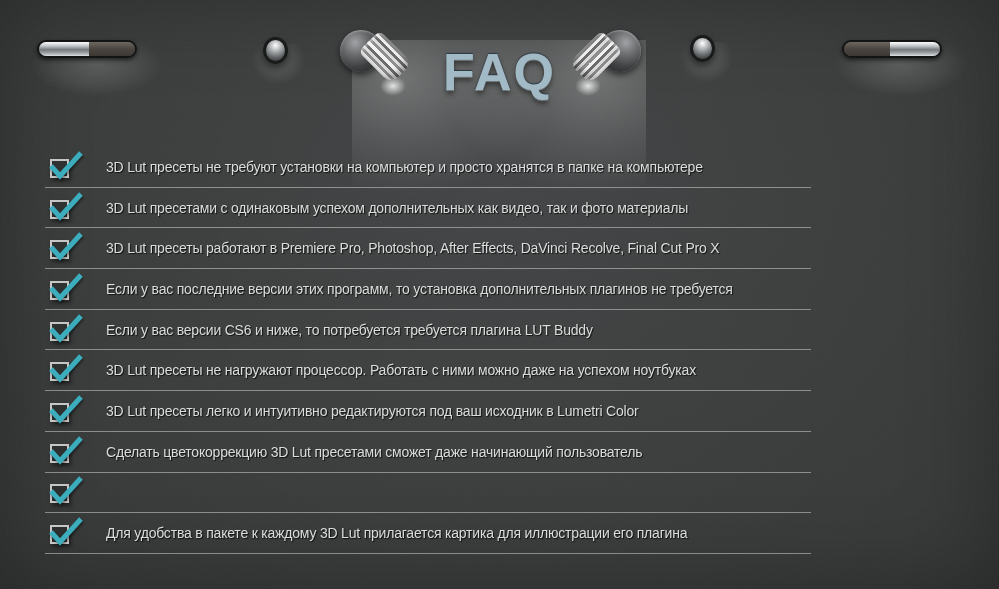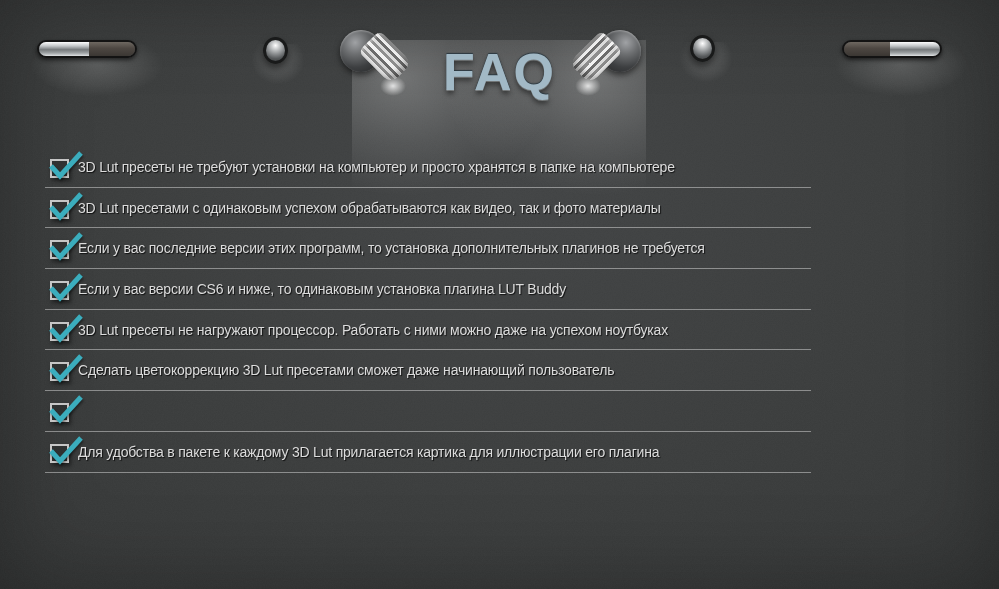--- a/index.html
+++ b/index.html
@@ -64,21 +64,21 @@
   
   .faq-list { position:absolute; left:45px; top:147px; width:766px; list-style:none; }
   .faq-item { height:40.7px; display:flex; align-items:center;
     border-bottom:1px solid rgba(228,228,228,0.48); }
   .check { position:relative; flex:0 0 auto; width:24px; height:24px; margin-left:5px; }
   .check .box { position:absolute; left:0; top:4px; width:19px; height:19px;
     border:2px solid #c6c6c6; background:rgba(15,15,15,0.22);
     box-shadow: 2px 3px 4px rgba(0,0,0,0.45); }
   .check svg { position:absolute; left:-2px; top:-5px; width:36px; height:30px; overflow:visible;
     filter: drop-shadow(1px 2px 1px rgba(0,0,0,0.4)); }
-  .item-text { margin-left:4px; font-size:14px; letter-spacing:-0.2px; color:#dcdcdc;
+  .item-text { margin-left:32px; font-size:14px; letter-spacing:-0.2px; color:#dcdcdc;
     text-shadow: 1px 1px 1px rgba(0,0,0,0.75); white-space:nowrap; }
 </style>
 </head>
 <body>
 
 <div class="stage">
 
   <svg class="noise" width="999" height="589">
     <filter id="grain">
       <feTurbulence type="fractalNoise" baseFrequency="0.9" numOctaves="2" stitchTiles="stitch"></feTurbulence>
@@ -132,56 +132,74 @@
       </span>
       <span class="item-text">3D Lut пресеты не требуют установки на компьютер и просто хранятся в папке на компьютере</span>
     </li>
     <li class="faq-item">
       <span class="check">
         <span class="box"></span>
         <svg viewBox="0 0 36 30">
             <path d="M3 16 L12 26 L33 3" fill="none" stroke="#3badbd" stroke-width="5"></path>
           </svg>
       </span>
-      <span class="item-text">3D Lut пресетами с одинаковым успехом обрабатываются как видео, так и фото материалы</span>
+      <span class="item-text">3D Lut пресетами с одинаковым успехом дополнительных как видео, так и фото материалы</span>
+    </li>
+    <li class="faq-item">
+      <span class="check">
+        <span class="box"></span>
+        <svg viewBox="0 0 36 30">
+            <path d="M3 16 L12 26 L33 3" fill="none" stroke="#3badbd" stroke-width="5"></path>
+          </svg>
+      </span>
+      <span class="item-text">3D Lut пресеты работают в Premiere Pro, Photoshop, After Effects, DaVinci Recolve, Final Cut Pro X</span>
     </li>
     <li class="faq-item">
       <span class="check">
         <span class="box"></span>
         <svg viewBox="0 0 36 30">
             <path d="M3 16 L12 26 L33 3" fill="none" stroke="#3badbd" stroke-width="5"></path>
           </svg>
       </span>
       <span class="item-text">Если у вас последние версии этих программ, то установка дополнительных плагинов не требуется</span>
     </li>
     <li class="faq-item">
       <span class="check">
         <span class="box"></span>
         <svg viewBox="0 0 36 30">
             <path d="M3 16 L12 26 L33 3" fill="none" stroke="#3badbd" stroke-width="5"></path>
           </svg>
       </span>
-      <span class="item-text">Если у вас версии CS6 и ниже, то одинаковым установка плагина LUT Buddy</span>
+      <span class="item-text">Если у вас версии CS6 и ниже, то потребуется требуется плагина LUT Buddy</span>
     </li>
     <li class="faq-item">
       <span class="check">
         <span class="box"></span>
         <svg viewBox="0 0 36 30">
             <path d="M3 16 L12 26 L33 3" fill="none" stroke="#3badbd" stroke-width="5"></path>
           </svg>
       </span>
       <span class="item-text">3D Lut пресеты не нагружают процессор. Работать с ними можно даже на успехом ноутбуках</span>
     </li>
     <li class="faq-item">
       <span class="check">
         <span class="box"></span>
         <svg viewBox="0 0 36 30">
             <path d="M3 16 L12 26 L33 3" fill="none" stroke="#3badbd" stroke-width="5"></path>
           </svg>
       </span>
+      <span class="item-text">3D Lut пресеты легко и интуитивно редактируются под ваш исходник в Lumetri Color</span>
+    </li>
+    <li class="faq-item">
+      <span class="check">
+        <span class="box"></span>
+        <svg viewBox="0 0 36 30">
+            <path d="M3 16 L12 26 L33 3" fill="none" stroke="#3badbd" stroke-width="5"></path>
+          </svg>
+      </span>
       <span class="item-text">Сделать цветокоррекцию 3D Lut пресетами сможет даже начинающий пользователь</span>
     </li>
     <li class="faq-item">
       <span class="check">
         <span class="box"></span>
         <svg viewBox="0 0 36 30">
             <path d="M3 16 L12 26 L33 3" fill="none" stroke="#3badbd" stroke-width="5"></path>
           </svg>
       </span>
     </li>

